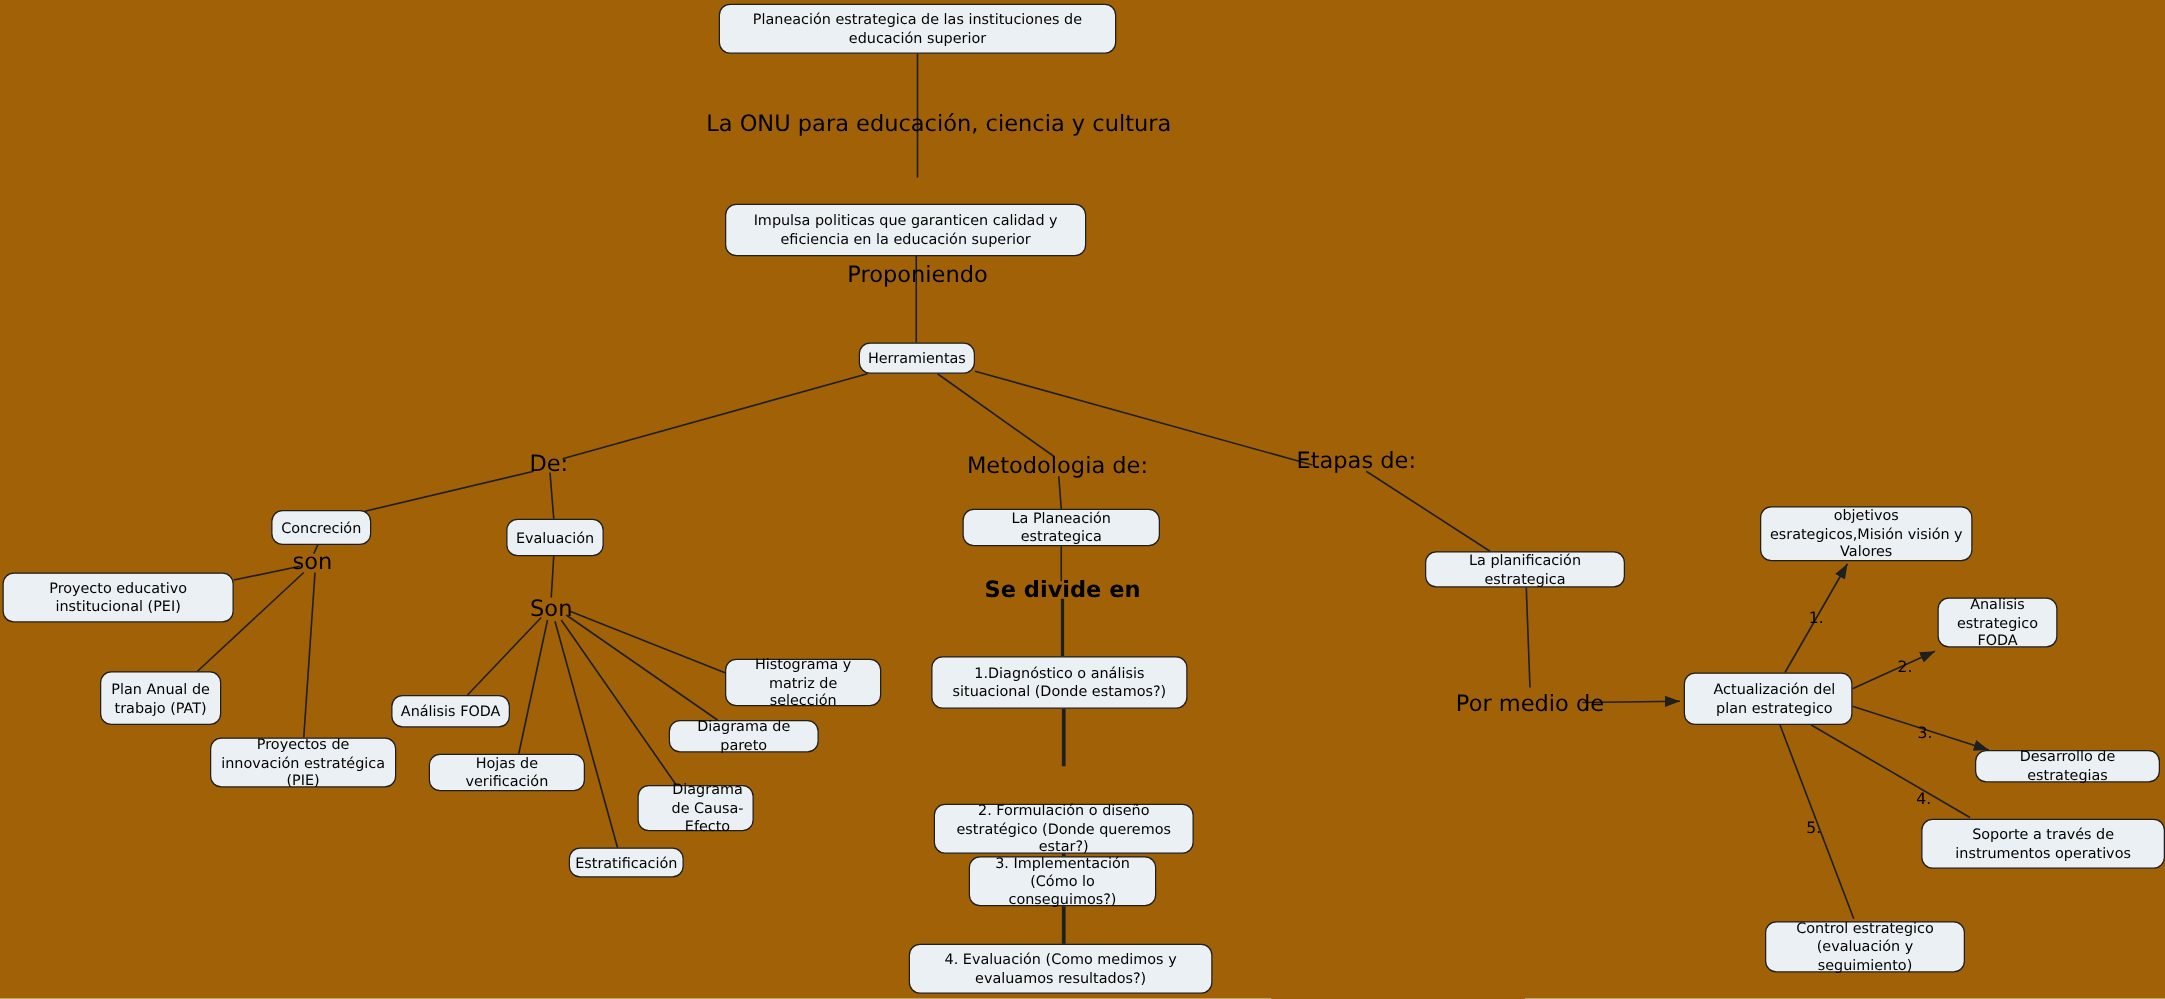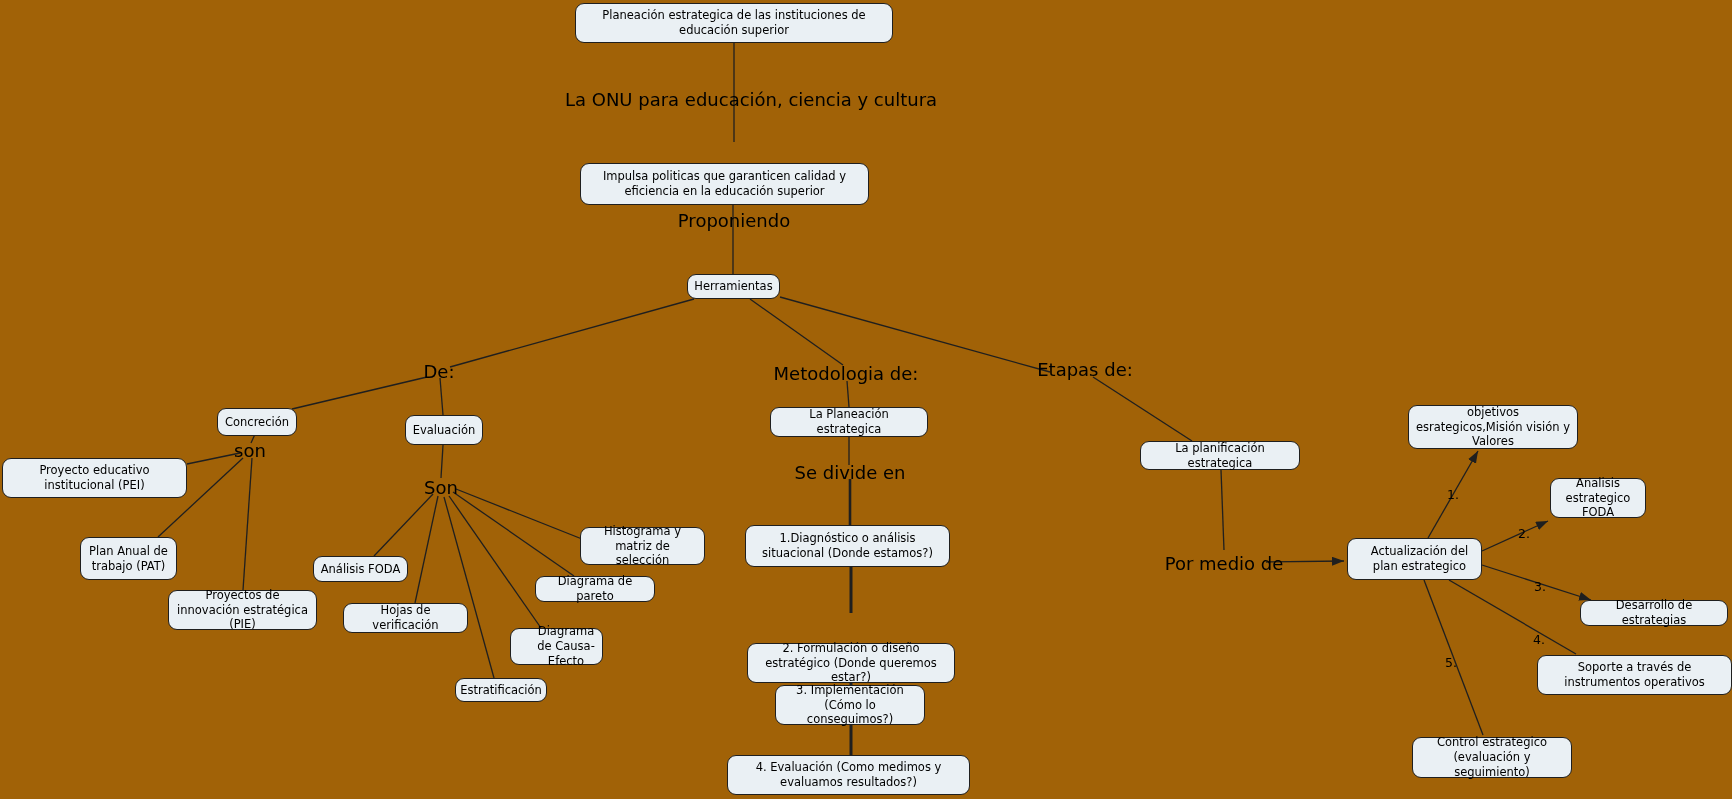--- a/index.html
+++ b/index.html
@@ -155,20 +155,20 @@
     <div class="node" style="left: 1412px; top: 737px; width: 160px; height: 41px;">
       <span>Control estrategico (evaluación y seguimiento)</span>
     </div>
     <div class="link-label" style="left: 751px; top: 99px;">La ONU para educación, ciencia y cultura</div>
     <div class="link-label" style="left: 734px; top: 220px;">Proponiendo</div>
     <div class="link-label" style="left: 439px; top: 371px;">De:</div>
     <div class="link-label" style="left: 846px; top: 373px;">Metodologia de:</div>
     <div class="link-label" style="left: 1085px; top: 369px;">Etapas de:</div>
     <div class="link-label" style="left: 250px; top: 450px;">son</div>
     <div class="link-label" style="left: 441px; top: 487px;">Son</div>
-    <div class="link-label" style="left: 850px; top: 472px;">Se divide en</div>
+    <div class="link-label" style="left: 850px; top: 472px; font-weight: bold;">Se divide en</div>
     <div class="link-label" style="left: 1224px; top: 563px;">Por medio de</div>
     <div class="link-label num-label" style="left: 1453px; top: 494px;">1.</div>
     <div class="link-label num-label" style="left: 1524px; top: 533px;">2.</div>
     <div class="link-label num-label" style="left: 1540px; top: 586px;">3.</div>
     <div class="link-label num-label" style="left: 1539px; top: 639px;">4.</div>
     <div class="link-label num-label" style="left: 1451px; top: 662px;">5.</div>
   </div>
 
 </body></html>

